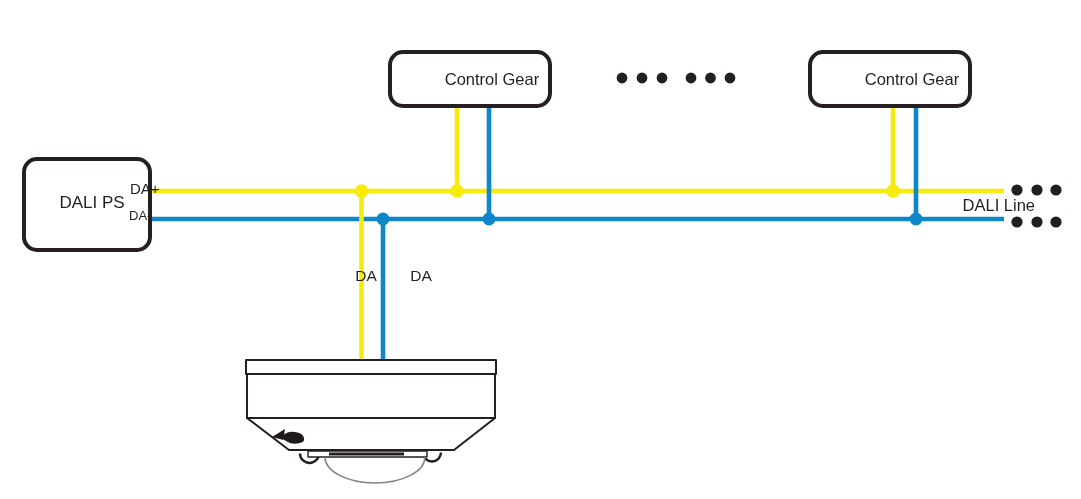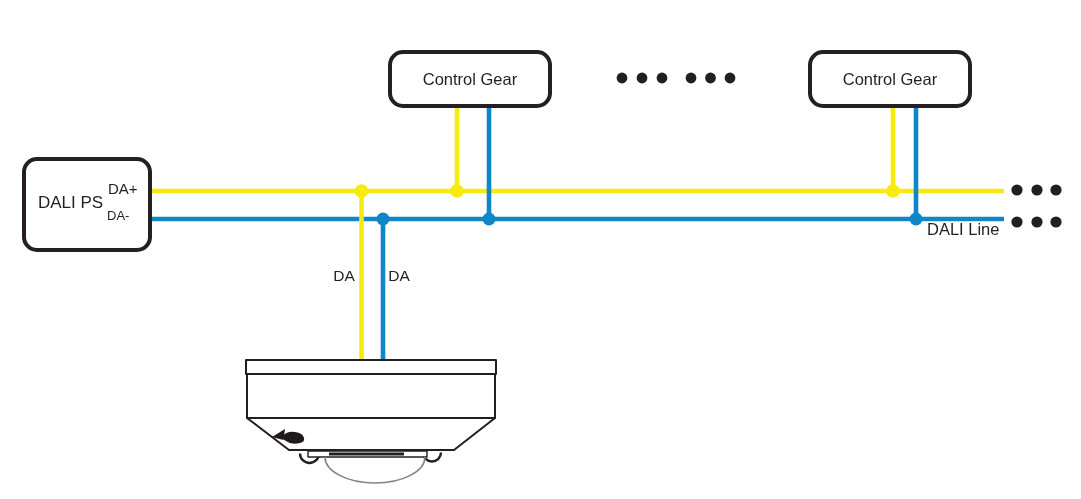--- a/index.html
+++ b/index.html
@@ -20,29 +20,30 @@
     background:#ffffff;
   }
   .dali-ps-box{left:22px;top:157px;width:130px;height:95px;}
   .cg-left-box{left:388px;top:50px;width:164px;height:58px;}
   .cg-right-box{left:808px;top:50px;width:164px;height:58px;}
   .lbl{
     position:absolute;
     line-height:1.05;
     white-space:nowrap;
     color:#231F20;
+    padding-left:22px;
   }
-  .dali-ps-label{left:30px;top:194px;width:80px;font-size:17px;margin-left:8px;}
+  .dali-ps-label{left:30px;top:194px;width:80px;text-align:center;font-size:17px;}
   .da-plus-label{left:108px;top:181px;font-size:15px;}
   .da-minus-label{left:107px;top:209px;font-size:13px;}
   .cg-left-label{left:388px;top:71px;width:164px;text-align:center;font-size:16.5px;}
   .cg-right-label{left:808px;top:71px;width:164px;text-align:center;font-size:16.5px;}
   .da-drop-left-label{left:329px;top:268px;width:30px;text-align:center;font-size:15.5px;}
   .da-drop-right-label{left:384px;top:268px;width:30px;text-align:center;font-size:15.5px;}
-  .dali-line-label{left:927px;top:197px;width:86px;text-align:left;font-size:16.5px;margin-top:24px;}
+  .dali-line-label{left:927px;top:197px;width:86px;text-align:right;font-size:16.5px;}
 </style>
 </head>
 <body>
 
 <div class="stage">
 
   <svg class="wires" viewBox="0 0 1081 499" aria-hidden="true">
 
     <line x1="150" y1="191" x2="1004" y2="191" stroke="#F7EB0E" stroke-width="4.6"></line>
     <line x1="150" y1="219" x2="1004" y2="219" stroke="#0E87C8" stroke-width="4.6"></line>

